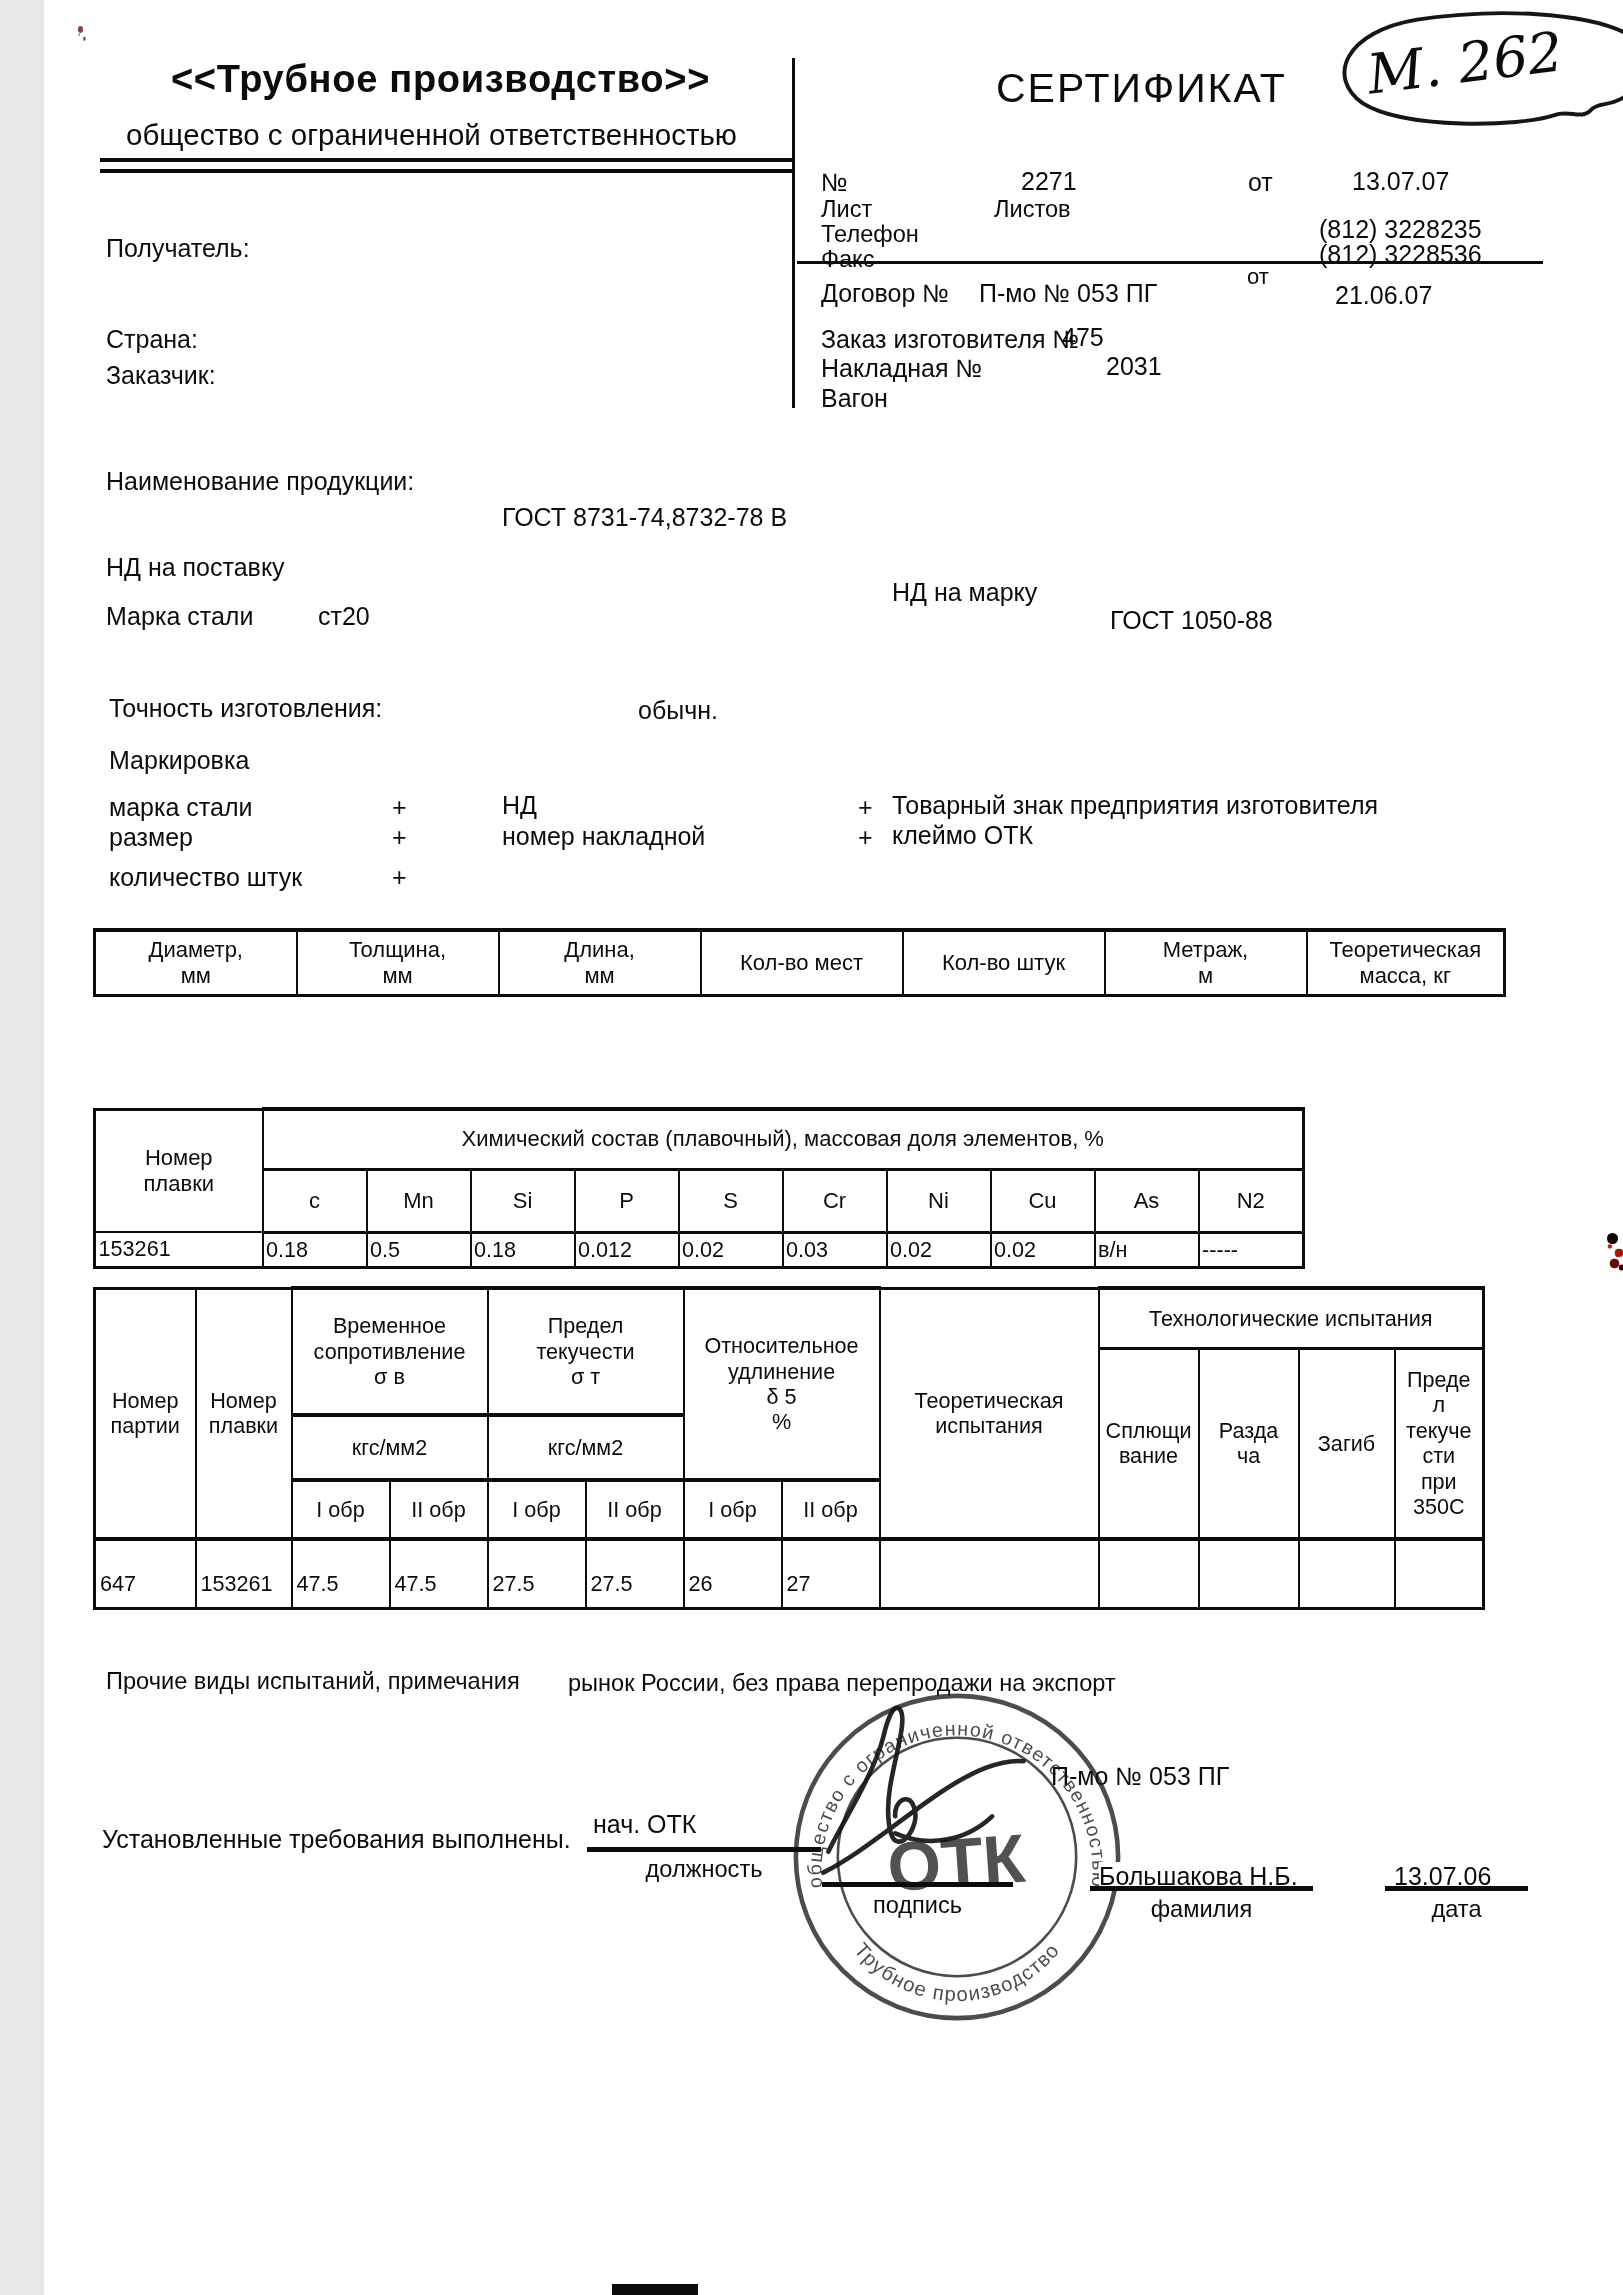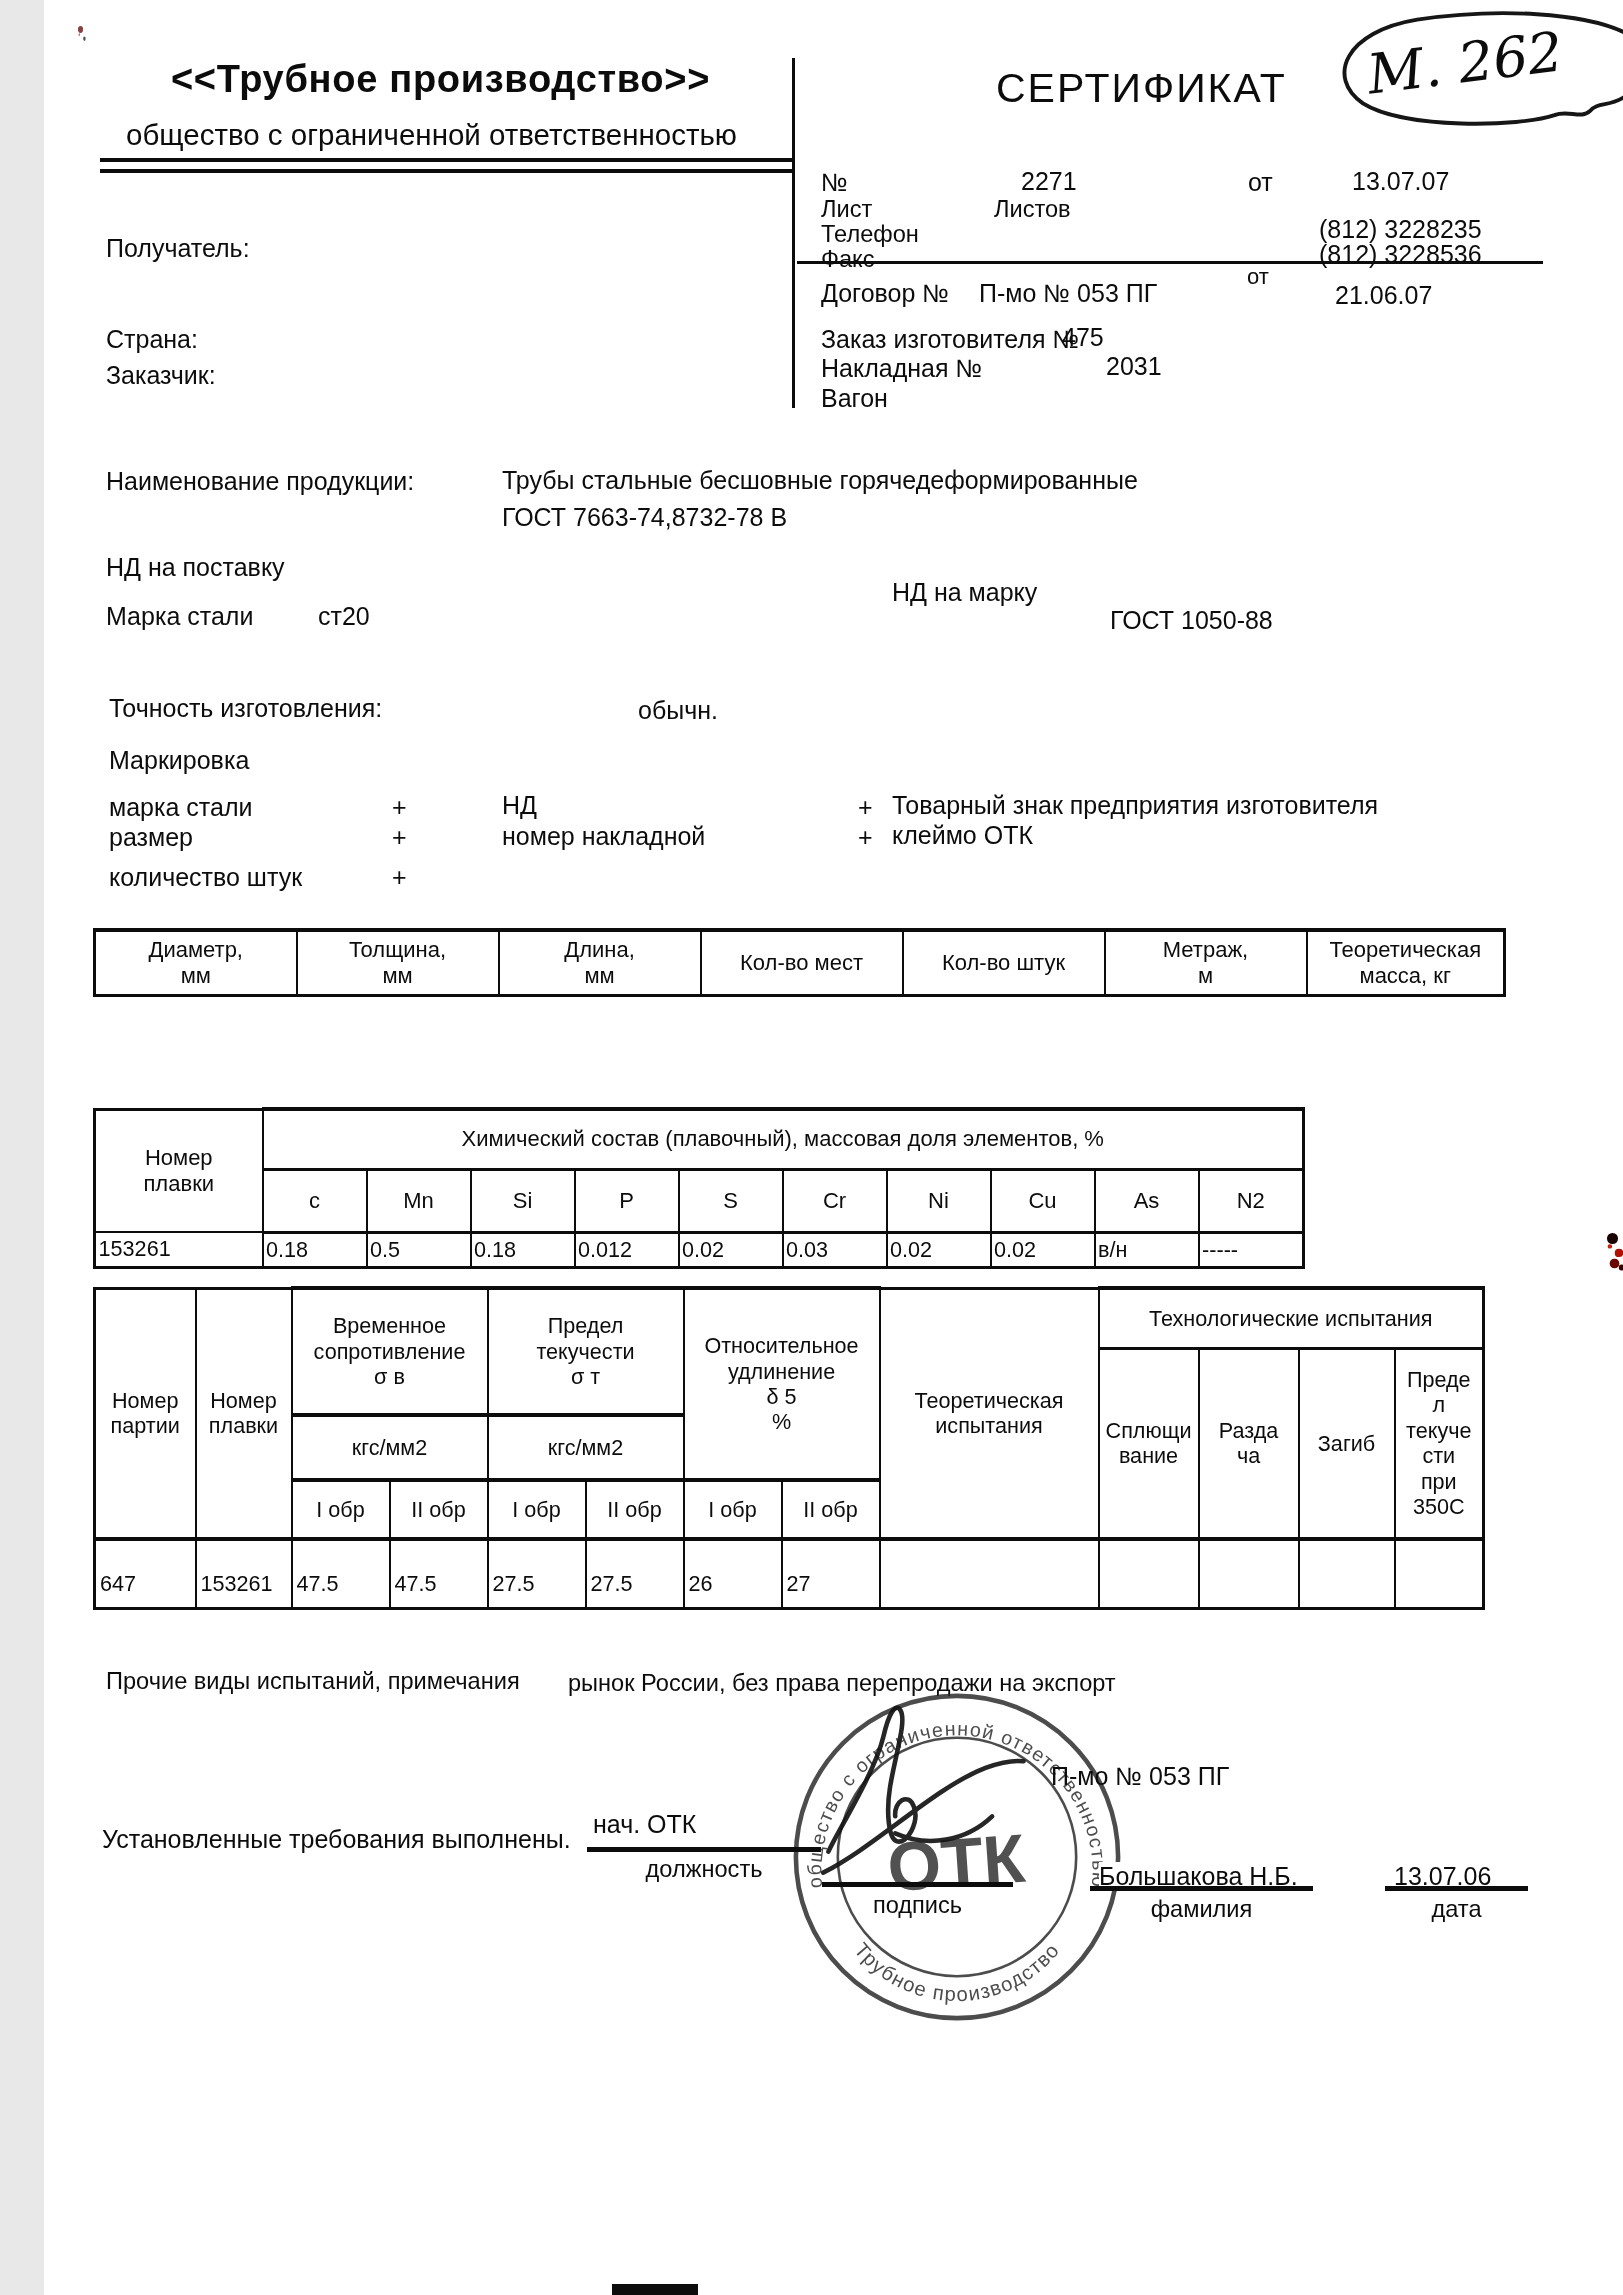--- a/index.html
+++ b/index.html
@@ -85,22 +85,21 @@
   <div class="abs t38" style="left:1018px;top:323px;">475</div>
   <div class="abs t38" style="left:777px;top:354px;">Накладная №</div>
   <div class="abs t38" style="left:1062px;top:352px;">2031</div>
   <div class="abs t38" style="left:777px;top:384px;">Вагон</div>
 
   <div class="abs t38" style="left:62px;top:234px;">Получатель:</div>
   <div class="abs t38" style="left:62px;top:325px;">Страна:</div>
   <div class="abs t38" style="left:62px;top:361px;">Заказчик:</div>
 
   <div class="abs t38" style="left:62px;top:467px;">Наименование продукции:</div>
-  <div class="abs t38" style="left:458px;top:466px;">Трубы стальные бесшовные горячедеформированные</div>
-  <div class="abs t38" style="left:458px;top:503px;">ГОСТ 7663-74,8732-78 В</div>
+  <div class="abs t38" style="left:458px;top:503px;">ГОСТ 8731-74,8732-78 В</div>
 
   <div class="abs t38" style="left:62px;top:553px;">НД на поставку</div>
 
   <div class="abs t38" style="left:62px;top:602px;">Марка стали</div>
   <div class="abs t38" style="left:274px;top:602px;">ст20</div>
   <div class="abs t38" style="left:848px;top:578px;">НД на марку</div>
   <div class="abs t38" style="left:1066px;top:606px;">ГОСТ  1050-88</div>
 
   <div class="abs t38" style="left:65px;top:694px;">Точность изготовления:</div>
   <div class="abs t38" style="left:594px;top:696px;">обычн.</div>

